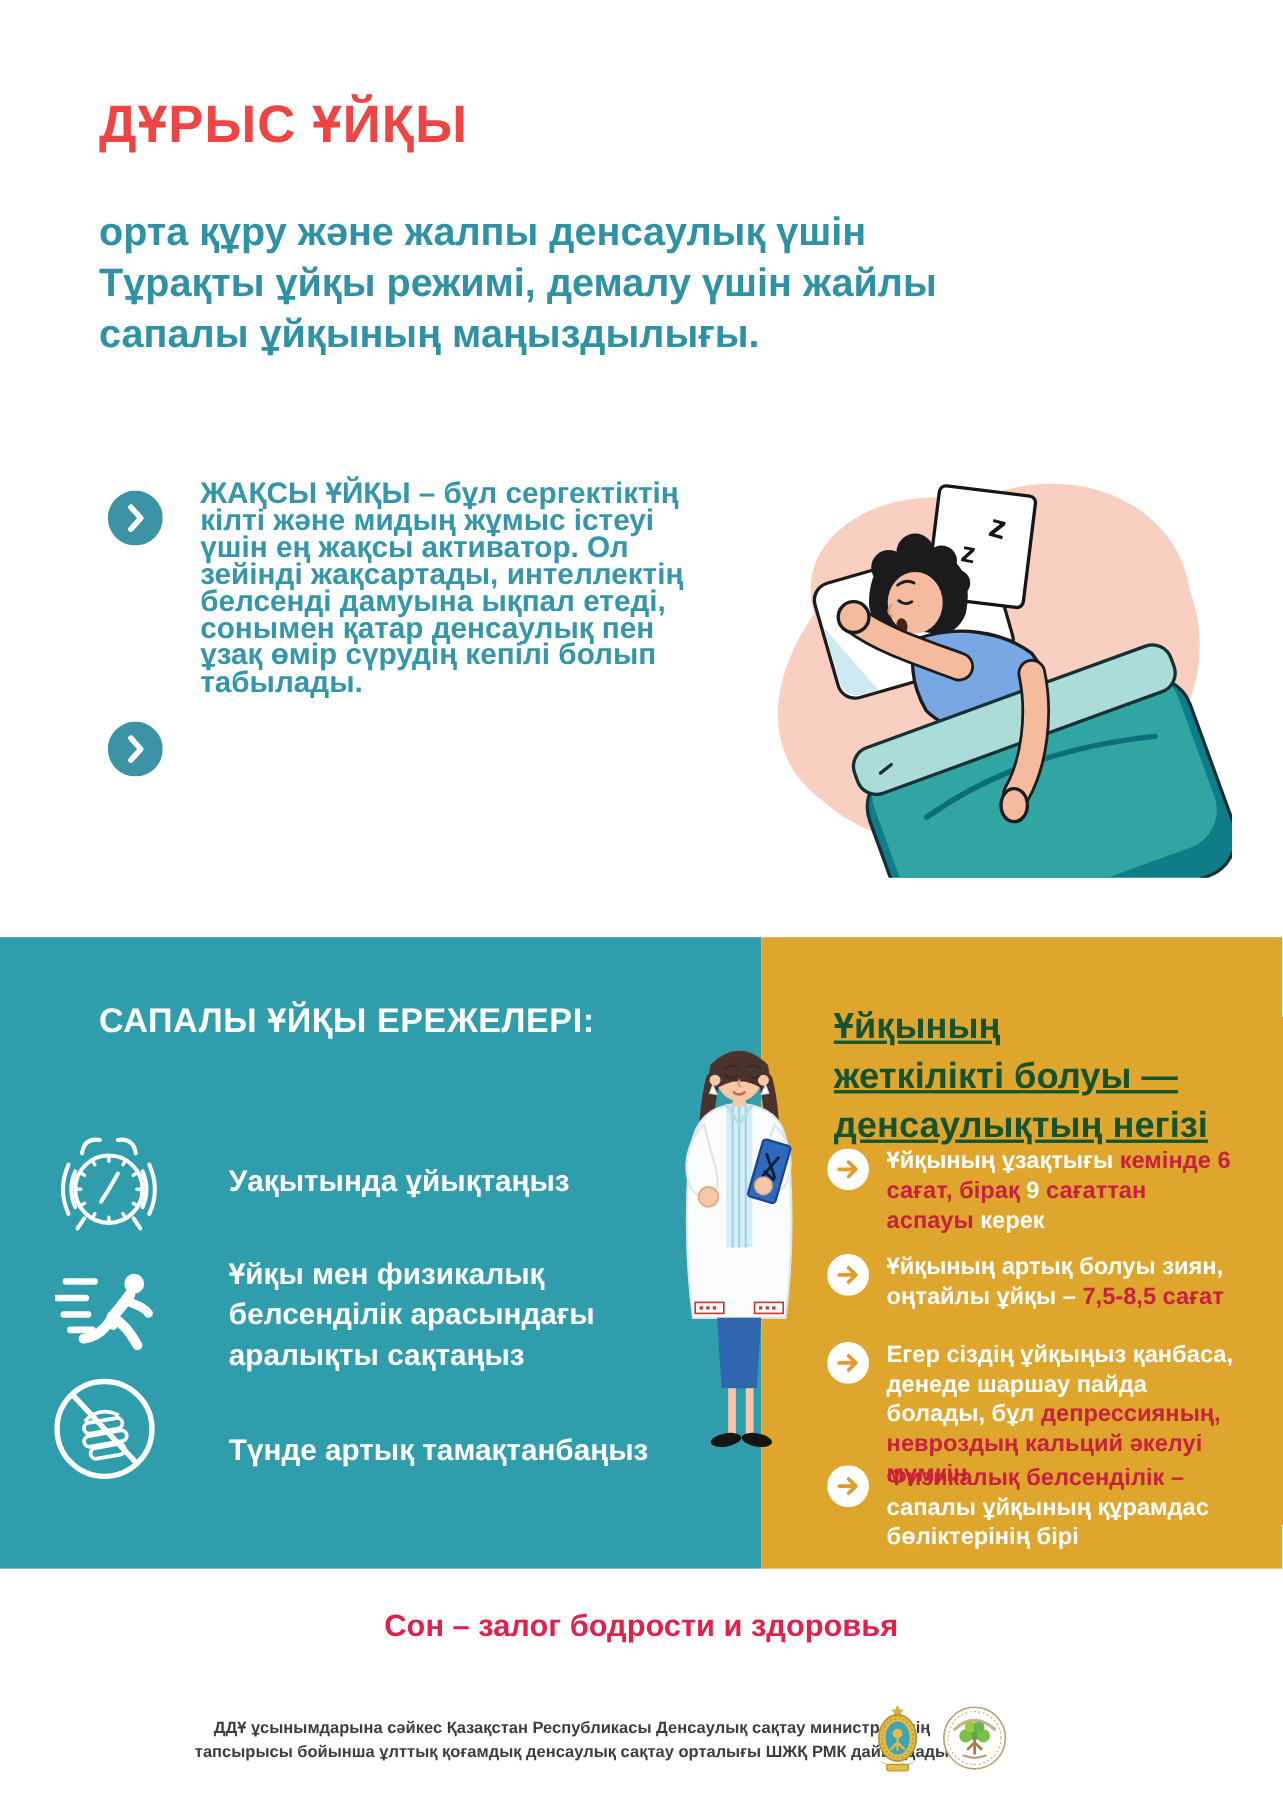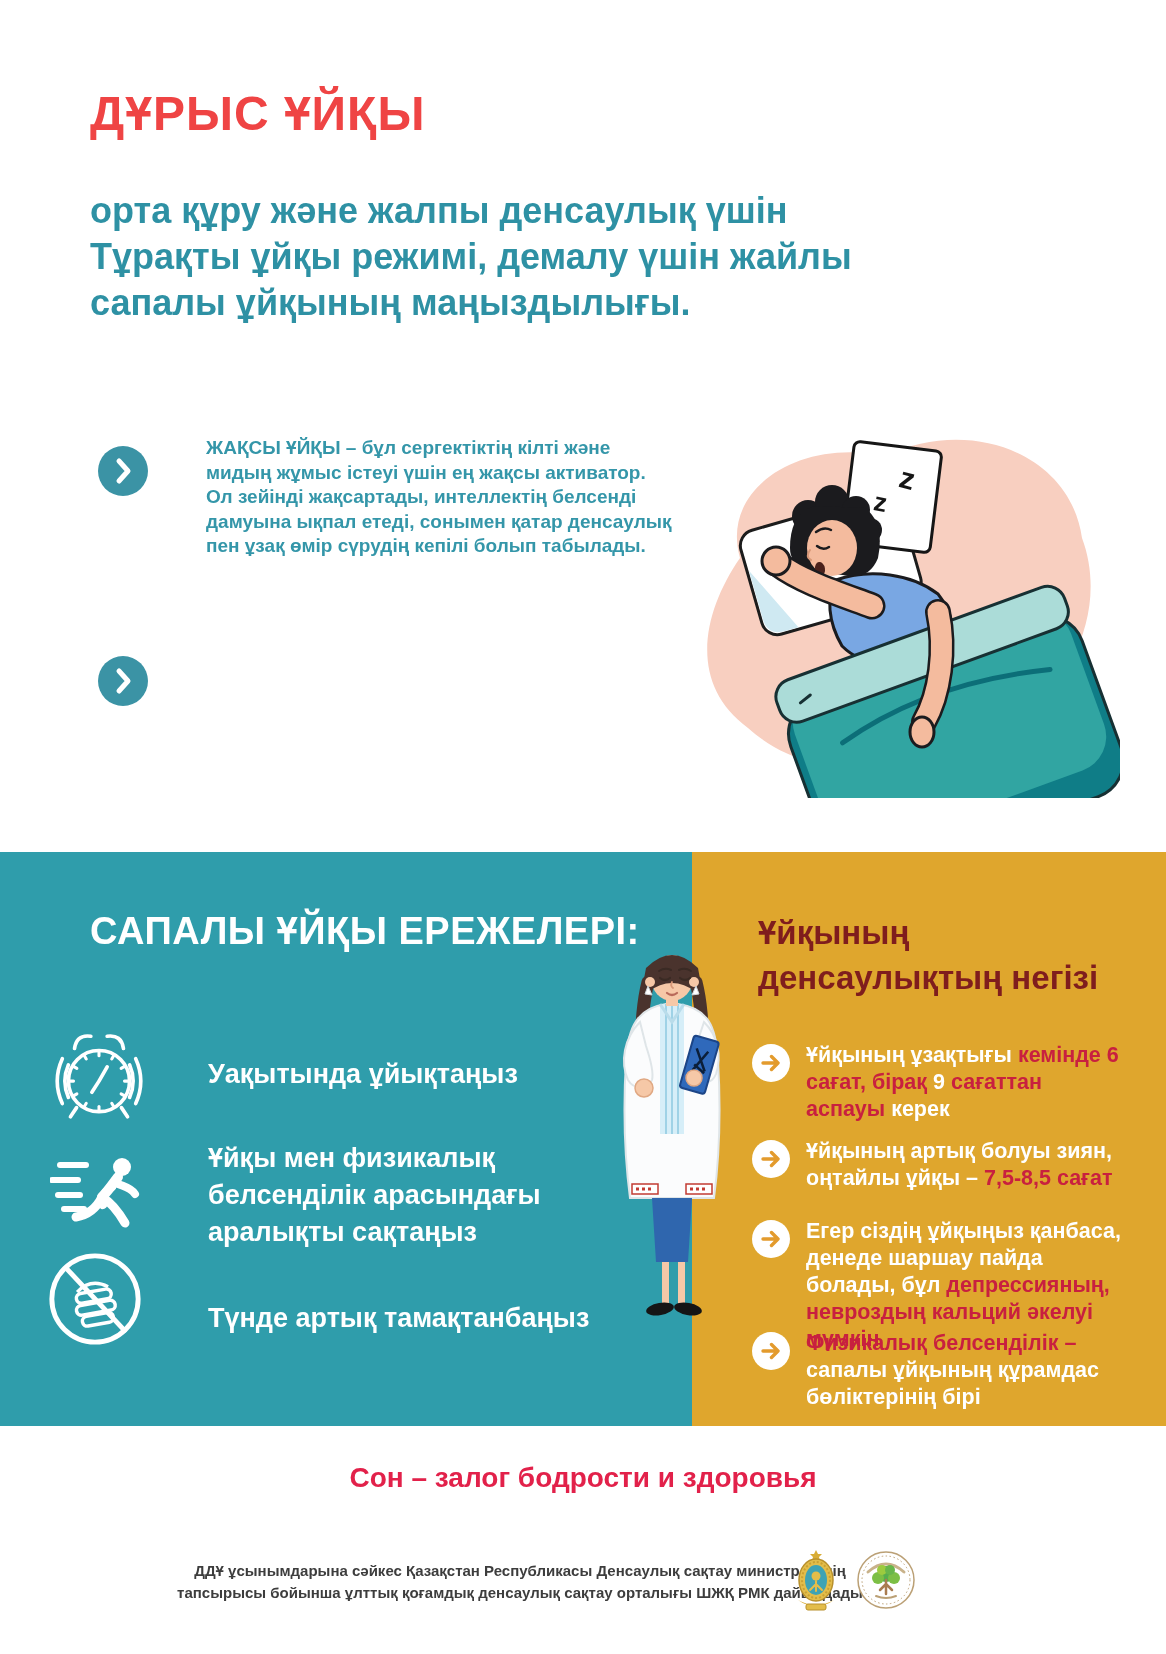--- a/index.html
+++ b/index.html
@@ -10,46 +10,46 @@
   .title{position:absolute;left:90px;top:86px;font-size:48px;font-weight:800;
          color:#ef4444;letter-spacing:1px;}
   .subtitle{position:absolute;left:90px;top:188px;font-size:36px;font-weight:800;
             color:#2e91a4;line-height:46px;}
 
   
   .intro-row{position:absolute;left:90px;width:560px;}
   .intro-row.r1{top:436px;}
   .intro-row.r2{top:646px;}
   .chev{position:absolute;left:8px;top:10px;width:50px;height:50px;}
-  .intro-text{margin-left:116px;width:470px;font-size:19px;font-weight:700;
+  .intro-text{margin-left:92px;width:470px;font-size:27px;font-weight:700;
               color:#3496a9;line-height:24.5px;}
 
   
   .sleep-art{position:absolute;left:640px;top:398px;width:480px;height:400px;}
 
   
   .band{position:absolute;left:0;top:852px;width:1166px;height:574px;}
   .band-teal{position:absolute;left:0;top:0;width:692px;height:574px;background:#2f9dab;}
   .band-yellow{position:absolute;left:692px;top:0;width:474px;height:574px;background:#dfa62d;}
 
-  .rules-heading{position:absolute;left:90px;top:58px;font-size:38px;font-weight:800;
+  .rules-heading{position:absolute;left:90px;top:58px;font-size:31px;font-weight:800;
                  color:#fff;letter-spacing:.5px;}
   .rule-icon{position:absolute;}
   .ri1{left:46px;top:170px;width:106px;height:106px;}
   .ri2{left:50px;top:300px;width:104px;height:88px;}
   .ri3{left:44px;top:396px;width:102px;height:102px;}
   .rule-label{position:absolute;color:#fff;font-weight:700;font-size:27px;line-height:37px;}
   .rl1{left:208px;top:204px;}
   .rl2{left:208px;top:288px;width:350px;}
   .rl3{left:208px;top:448px;}
 
   .doctor{position:absolute;left:588px;top:86px;width:168px;height:384px;}
 
   .health-heading{position:absolute;left:66px;top:58px;width:400px;font-size:33px;
-                  font-weight:800;color:#7f1d1d;line-height:45px;}
+                  font-weight:800;color:#14532d;line-height:45px;text-decoration:underline;}
   .hb{position:absolute;left:60px;width:372px;}
   .hb.b1{top:190px;} .hb.b2{top:286px;} .hb.b3{top:366px;} .hb.b4{top:478px;}
   .hb-circle{position:absolute;left:0;top:2px;width:38px;height:38px;}
   .hb-text{margin-left:54px;font-size:21.5px;font-weight:700;line-height:27px;}
   .seg-white{color:#ffffff;} .seg-red{color:#c8203f;}
 
   
   .tagline{position:absolute;left:0;top:1462px;width:1166px;text-align:center;
            font-size:28px;font-weight:700;color:#e2214a;}
   .footer-text{position:absolute;left:140px;top:1560px;width:760px;text-align:center;
@@ -192,20 +192,21 @@
           </g>
           <line x1="24" y1="22" x2="82" y2="84" stroke-width="5" stroke-linecap="round"></line>
         </svg>
       </span>
       <div class="rule-label rl3">Түнде артық тамақтанбаңыз</div>
     </div>
 
     <div class="band-yellow">
       <div class="health-heading">
         <div>Ұйқының</div>
+        <div>жеткілікті болуы —</div>
         <div>денсаулықтың негізі</div>
       </div>
 
       <div class="hb b1">
         <span class="hb-circle">
           <svg viewBox="0 0 38 38" width="38" height="38">
               <circle cx="19" cy="19" r="19" fill="#fff"></circle>
               <path d="M11,19 H25 M19.5,12.5 L26,19 L19.5,25.5" fill="none" stroke="#e39b2d" stroke-width="3.4" stroke-linecap="round" stroke-linejoin="round"></path>
             </svg>
         </span>

